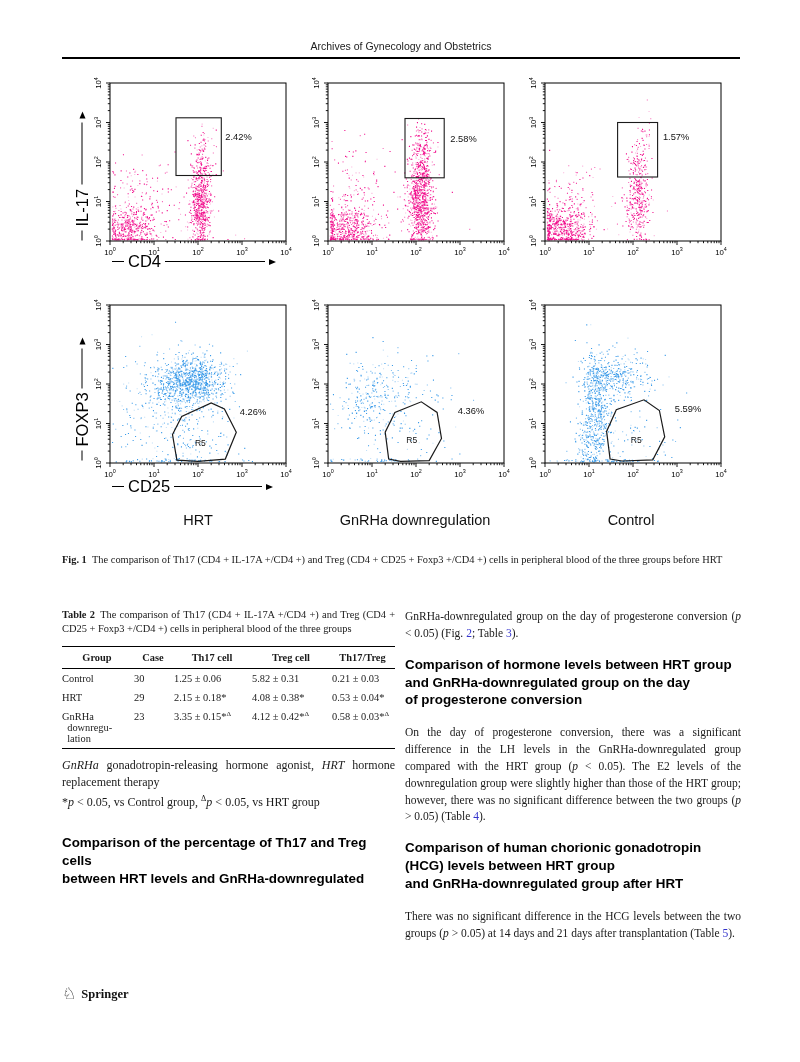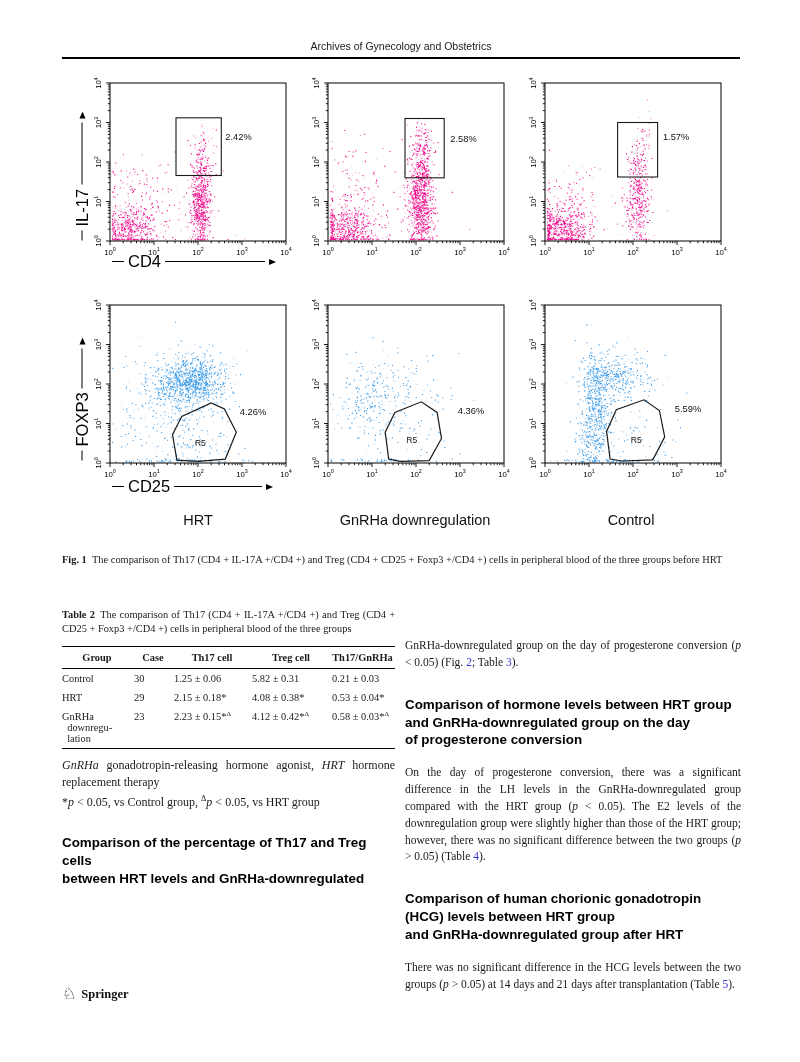--- a/index.html
+++ b/index.html
@@ -13,31 +13,31 @@
             font:16.5px "Liberation Sans",sans-serif;color:#000;white-space:nowrap}
   .axis-y{transform:rotate(-90deg)}
   .ln{height:1.4px;background:#000;display:inline-block}
   .ahead{width:0;height:0;border-left:7px solid #000;border-top:3.5px solid transparent;
          border-bottom:3.5px solid transparent}
   .coltitle{position:absolute;width:240px;text-align:center;
             font:14.5px "Liberation Sans",sans-serif;color:#111}
   .caption{position:absolute;left:62px;top:552px;width:678px;font-size:10.4px;
            line-height:1.45;text-align:justify}
   .colL{position:absolute;left:62px;top:608px;width:333px}
-  .colR{position:absolute;left:405px;top:637px;width:336px}
+  .colR{position:absolute;left:405px;top:608px;width:336px}
   .tcap{font-size:10.4px;line-height:1.38;text-align:justify}
   table{border-collapse:collapse;width:100%;margin-top:9px;font-size:10.4px;
         border-top:1.2px solid #000;border-bottom:1.2px solid #000;table-layout:fixed}
   thead th{font-weight:bold;text-align:center;padding:5px 2px 5px 0;
            border-bottom:0.8px solid #000}
   td{padding:4px 2px 4px 0;vertical-align:top}
   .fnote{font-size:12px;line-height:1.4;margin-top:8px;text-align:justify}
   .fnote + .fnote{margin-top:4px}
   h3{font:bold 13.4px/1.34 "Liberation Sans",sans-serif;color:#000;margin:23px 0 15px}
-  .colR h3{margin-top:25px}
+  .colR h3{margin-top:14px}
   p.body{font-size:11.5px;line-height:1.46;text-align:justify;margin:0 0 14px}
   .link{color:#3333CC}
   sup{font-size:68%;line-height:0}
   .footer{position:absolute;left:62px;top:986px;display:flex;align-items:center;gap:5px}
   .sp-glyph{font-size:16px;line-height:1}
   .sp-name{font:600 12.5px "Liberation Serif",serif;color:#111}
 </style>
 </head>
 <body>
 
@@ -652,42 +652,42 @@
         <col style="width:78px">
         <col style="width:80px">
         <col style="width:63px">
       </colgroup>
     <thead>
       <tr>
         <th>Group</th>
         <th>Case</th>
         <th>Th17 cell</th>
         <th>Treg cell</th>
-        <th>Th17/GnRHa</th>
+        <th>Th17/Treg</th>
       </tr>
     </thead>
     <tbody>
         <tr>
           <td><span>Control</span></td>
           <td><span>30</span></td>
           <td><span>1.25 ± 0.06</span></td>
           <td><span>5.82 ± 0.31</span></td>
           <td><span>0.21 ± 0.03</span></td>
         </tr>
         <tr>
           <td><span>HRT</span></td>
           <td><span>29</span></td>
           <td><span>2.15 ± 0.18*</span></td>
           <td><span>4.08 ± 0.38*</span></td>
           <td><span>0.53 ± 0.04*</span></td>
         </tr>
         <tr>
           <td><span>GnRHa</span><br><span>&nbsp;&nbsp;downregu-</span><br><span>&nbsp;&nbsp;lation</span></td>
           <td><span>23</span></td>
-          <td><span>2.23 ± 0.15*</span><sup>Δ</sup></td>
+          <td><span>3.35 ± 0.15*</span><sup>Δ</sup></td>
           <td><span>4.12 ± 0.42*</span><sup>Δ</sup></td>
           <td><span>0.58 ± 0.03*</span><sup>Δ</sup></td>
         </tr>
       </tbody>
   </table>
   <div class="fnote"><span style="font-style: italic;">GnRHa</span><span> gonadotropin-releasing hormone agonist, </span><span style="font-style: italic;">HRT</span><span> hormone replacement therapy</span></div>
   <div class="fnote"><span>*</span><span style="font-style: italic;">p</span><span> &lt; 0.05, vs Control group, </span><sup>Δ</sup><span style="font-style: italic;">p</span><span> &lt; 0.05, vs HRT group</span></div>
   <h3><span>Comparison of the percentage of Th17 and Treg cells</span><br><span>between HRT levels and GnRHa-downregulated</span><br></h3>
 </div>
 

